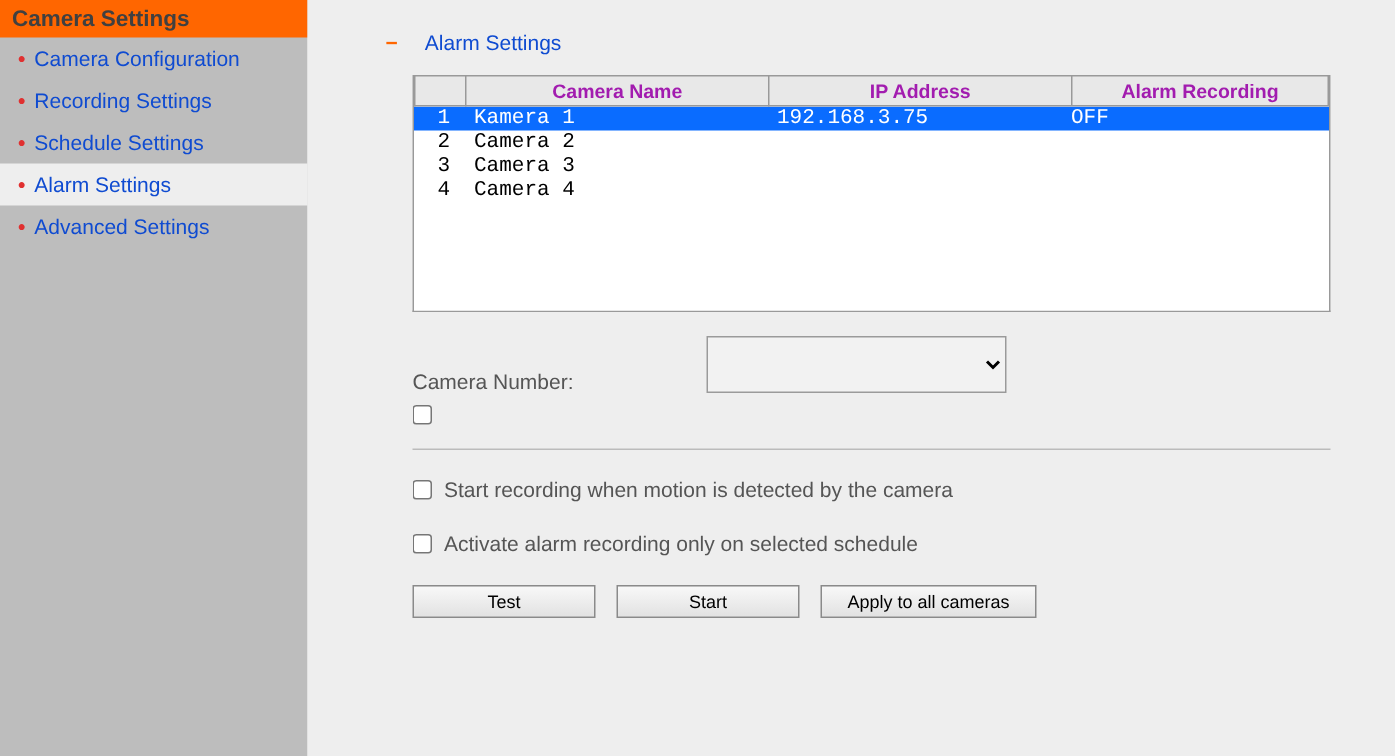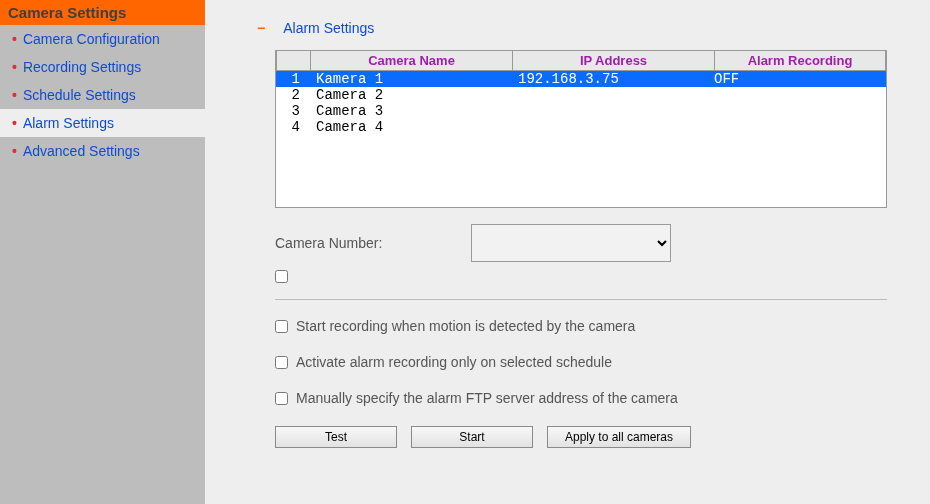--- a/index.html
+++ b/index.html
@@ -107,21 +107,21 @@
     .cell-ip { width: 202px; padding-left: 6px; }
     .cell-alarm { width: 172px; }
     .form-section {
       margin-left: 18px;
       margin-top: 16px;
       color: #555555;
       font-size: 14px;
     }
     .form-row {
       display: flex;
-      align-items: center;
+      align-items: flex-end;
       margin-bottom: 8px;
     }
     .form-row label.fixed {
       width: 196px;
     }
     .select-box {
       width: 200px;
       height: 22px;
       border: 1px solid #9a9a9a;
       background: #f2f2f2;
@@ -251,24 +251,20 @@
     <hr class="divider">
 
     <div class="checkbox-spaced">
       <input type="checkbox" style="">
       <span>Start recording when motion is detected by the camera</span>
     </div>
     <div class="checkbox-spaced">
       <input type="checkbox" style="">
       <span>Activate alarm recording only on selected schedule</span>
     </div>
-    <div class="checkbox-spaced">
-      <input type="checkbox" style="">
-      <span>Manually specify the alarm FTP server address of the camera</span>
-    </div>
 
     <div class="button-row">
       <button class="btn btn-small">Test</button>
       <button class="btn btn-small">Start</button>
       <button class="btn btn-large">Apply to all cameras</button>
     </div>
   </div>
 </div>
 
 </body></html>

